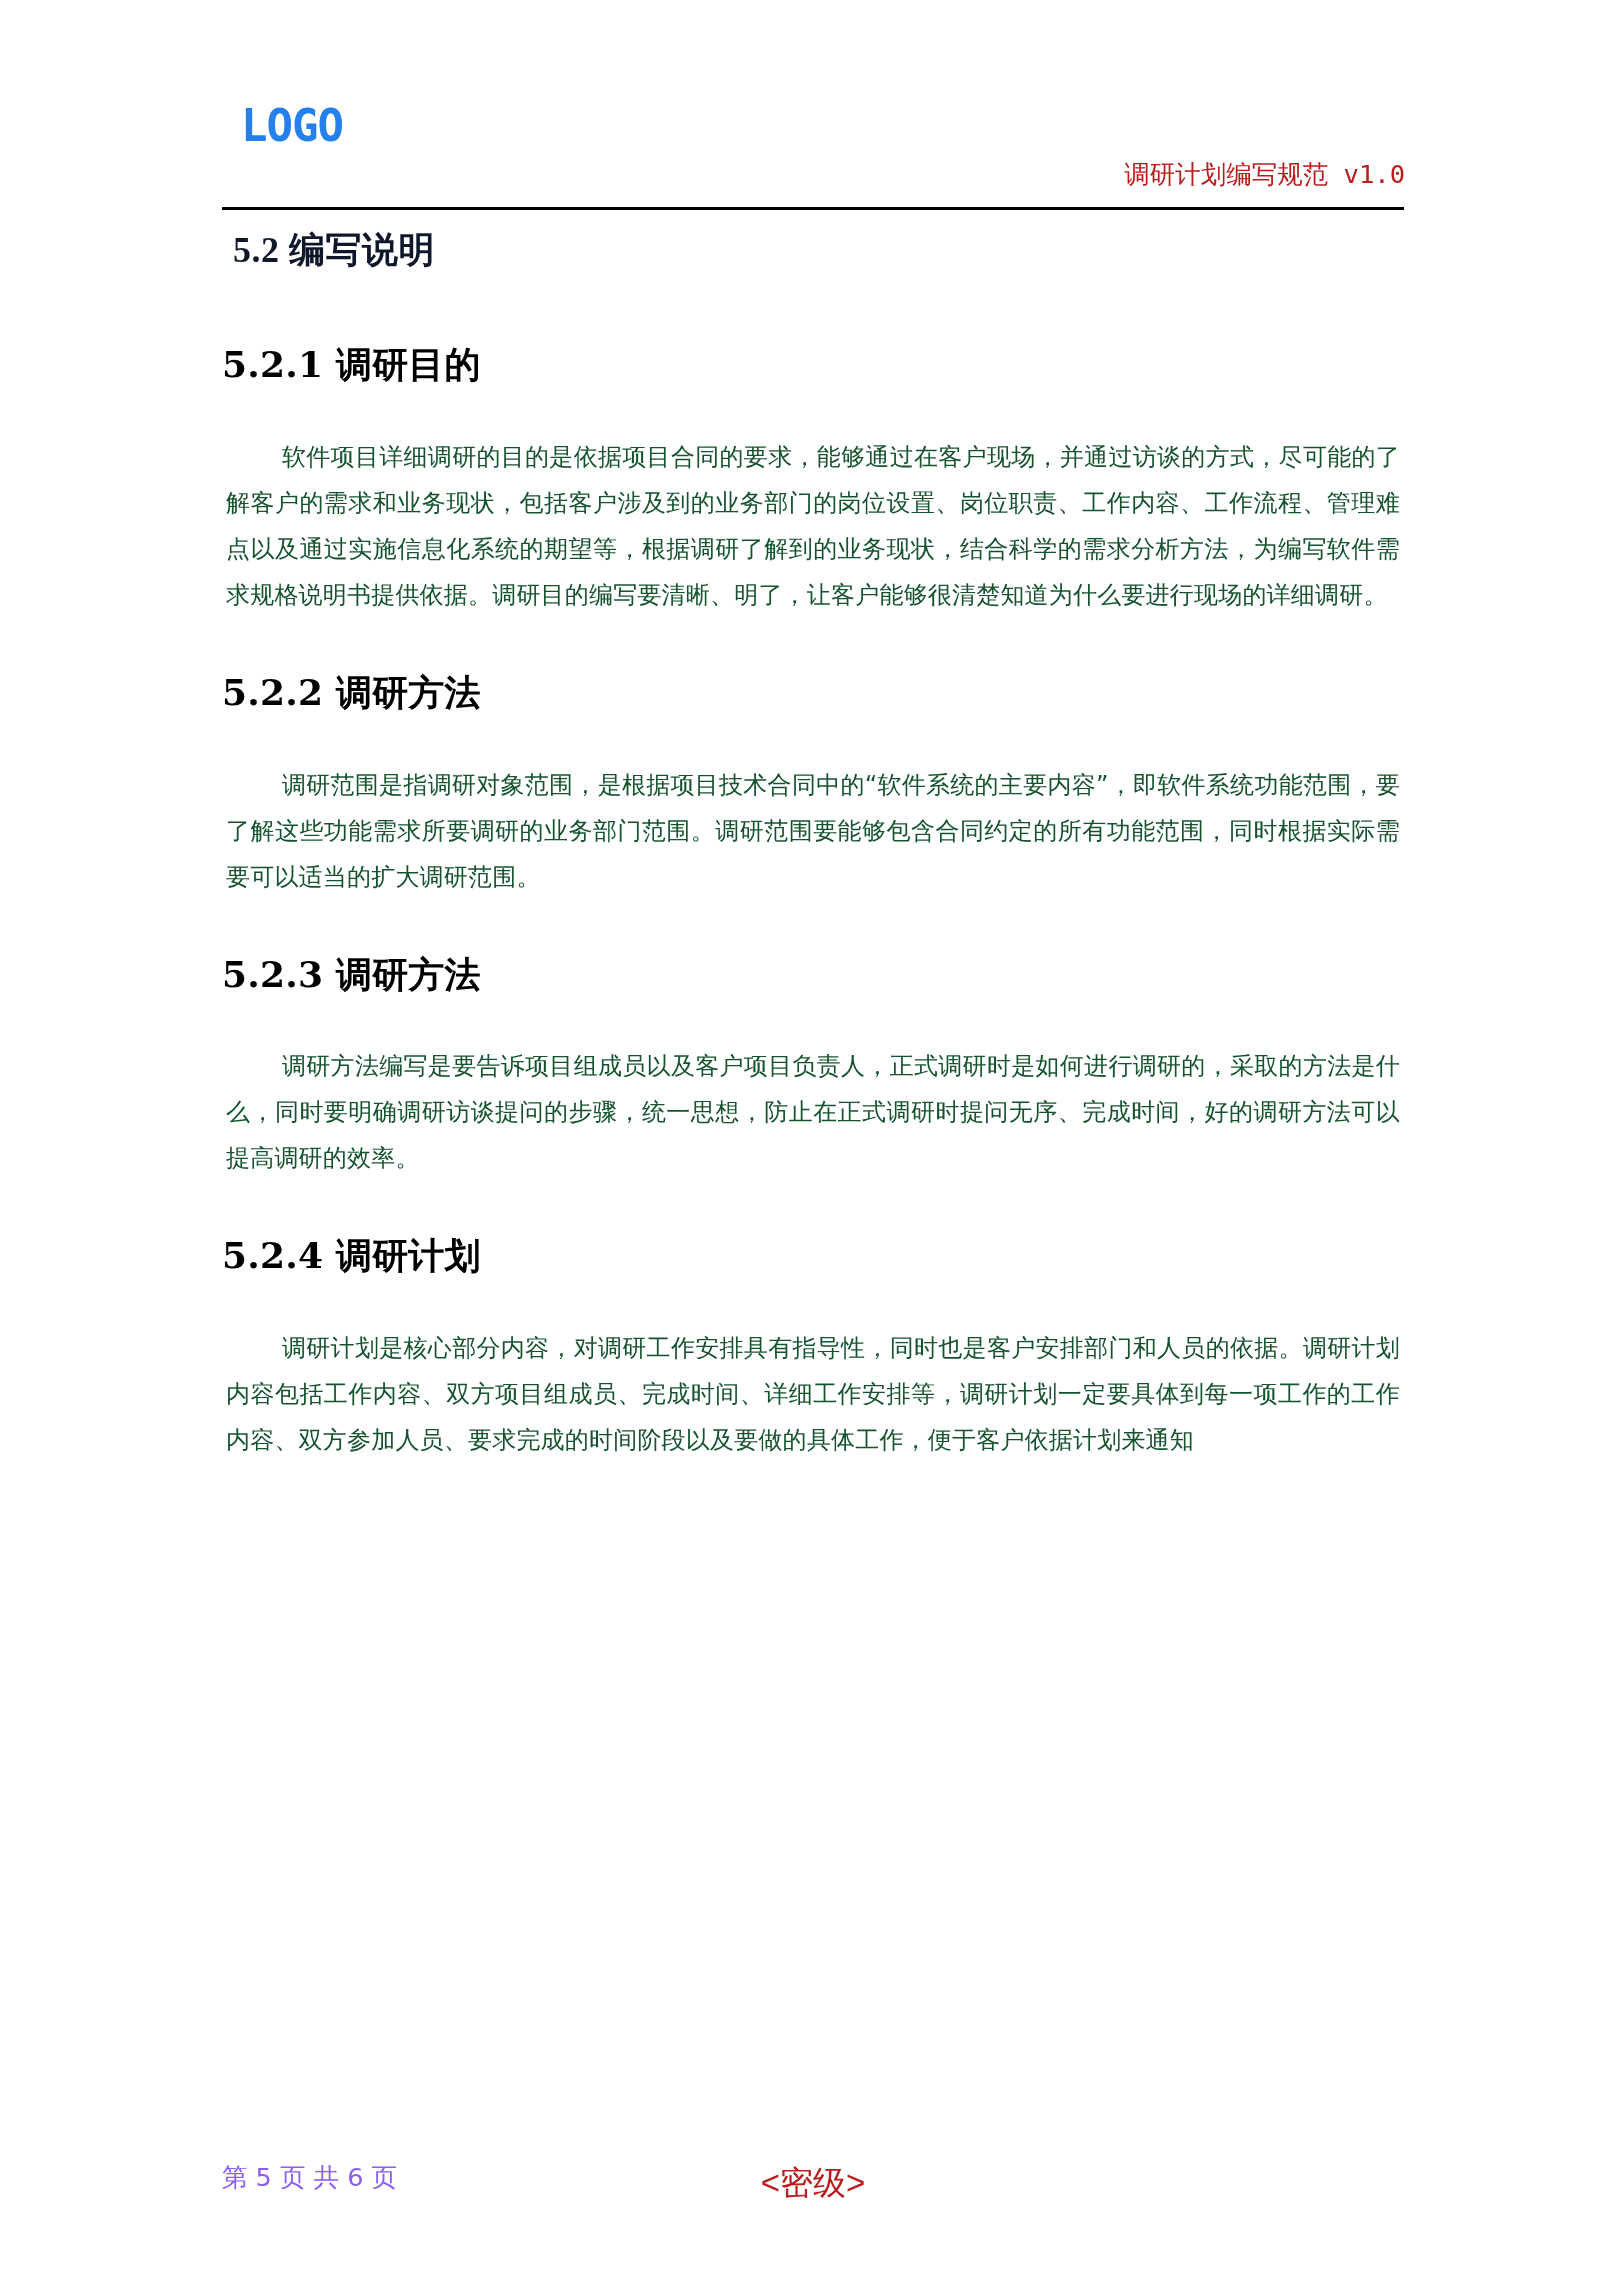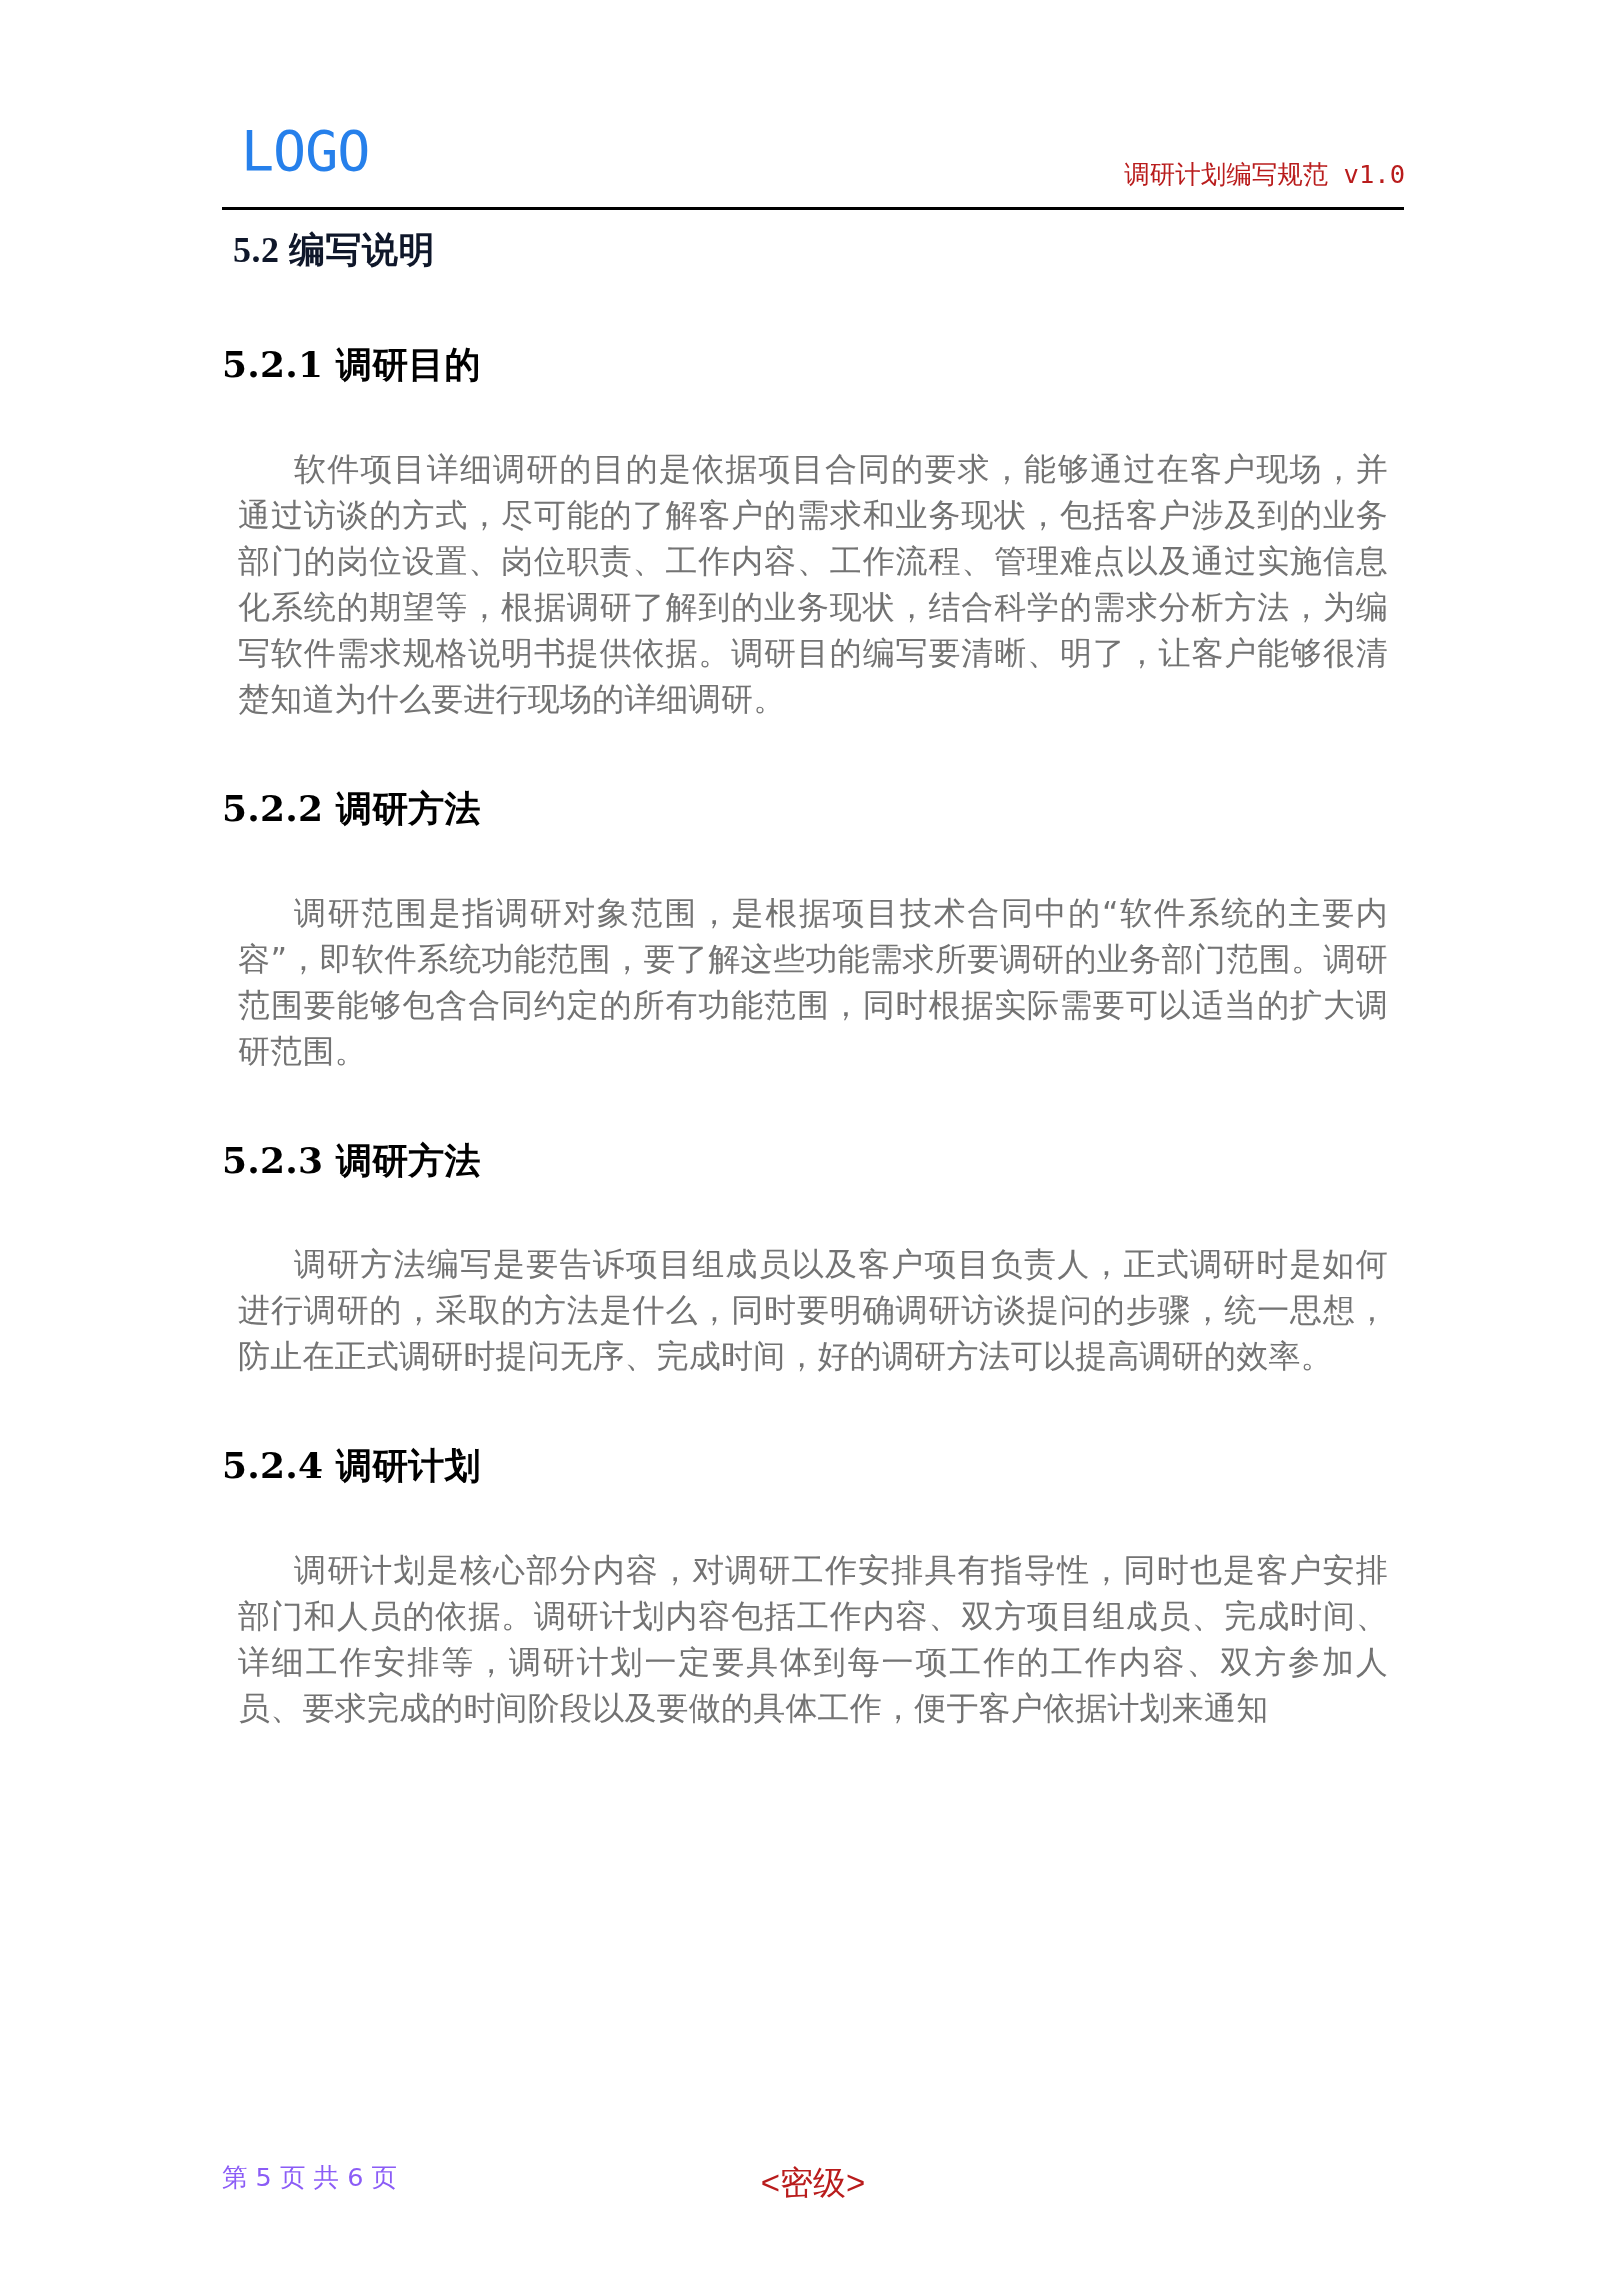--- a/index.html
+++ b/index.html
@@ -26,24 +26,24 @@
     position: absolute;
     left: 0;
     right: 0;
     top: 0;
     height: 231px;
   }
 
   .logo {
     position: absolute;
     left: 241px;
-    top: 124px;
+    top: 104px;
     font-family: "DejaVu Sans Mono", "Liberation Mono", monospace;
-    font-weight: 400;
-    font-size: 55px;
+    font-weight: 700;
+    font-size: 44px;
     letter-spacing: -1px;
     line-height: 1;
     color: #2680eb;
     white-space: pre;
   }
 
   .header-title {
     position: absolute;
     right: 218px;
     top: 162px;
@@ -87,27 +87,27 @@
     padding: 0;
     font-family: "DejaVu Serif", "Liberation Serif", serif;
     font-weight: 700;
     font-size: 36px;
     line-height: 1.3;
     color: #000000;
     letter-spacing: 0.2px;
   }
 
   p.para {
-    margin: 16px;
+    margin: 4px;
     padding: 0;
     font-family: "DejaVu Sans", "Liberation Sans", sans-serif;
     font-weight: 400;
-    font-size: 32px;
+    font-size: 24px;
     line-height: 46px;
-    color: #737373;
+    color: #14532d;
     text-align: justify;
     text-justify: inter-character;
     text-indent: 56px;
     letter-spacing: 0.2px;
   }
 
   .sp-h2-to-h3   { height: 57px; }
   .sp-h3-to-p    { height: 42px;  }
   .sp-p-to-h3    { height: 47px;  }
 

